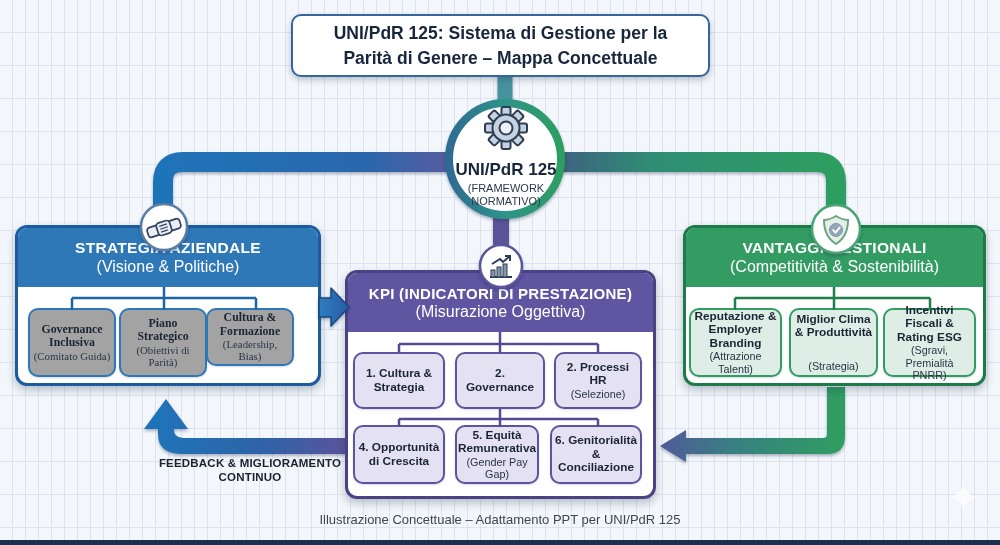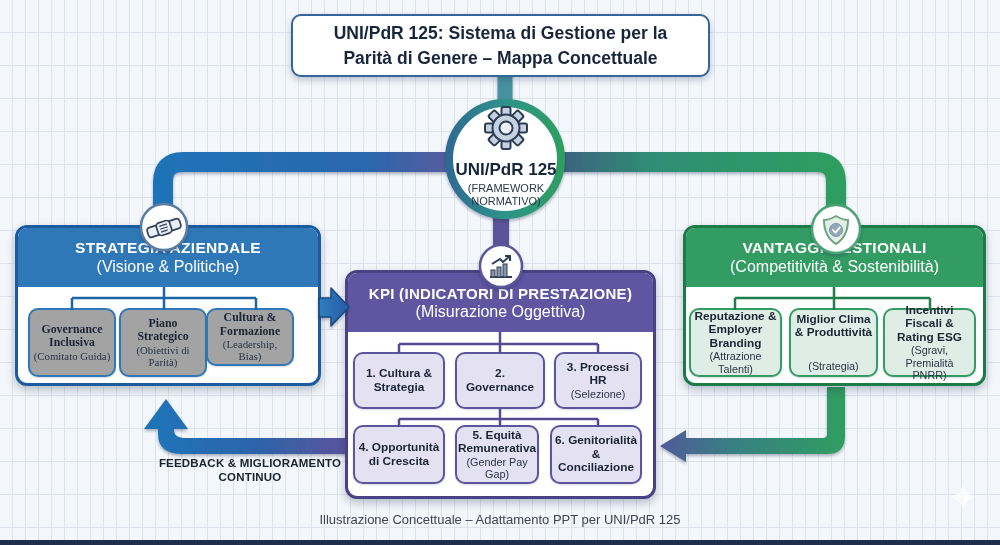--- a/index.html
+++ b/index.html
@@ -141,21 +141,21 @@
     </div>
     <div class="sub b1">
       <div class="t">1. Cultura &amp; Strategia</div>
       <div class="s"></div>
     </div>
     <div class="sub b2">
       <div class="t">2. Governance</div>
       <div class="s"></div>
     </div>
     <div class="sub b3">
-      <div class="t">3. Processi HR</div>
+      <div class="t">2. Processi HR</div>
       <div class="s">(Selezione)</div>
     </div>
     <div class="sub b4">
       <div class="t">4. Opportunità di Crescita</div>
       <div class="s"></div>
     </div>
     <div class="sub b5">
       <div class="t">5. Equità Remunerativa</div>
       <div class="s">(Gender Pay Gap)</div>
     </div>

